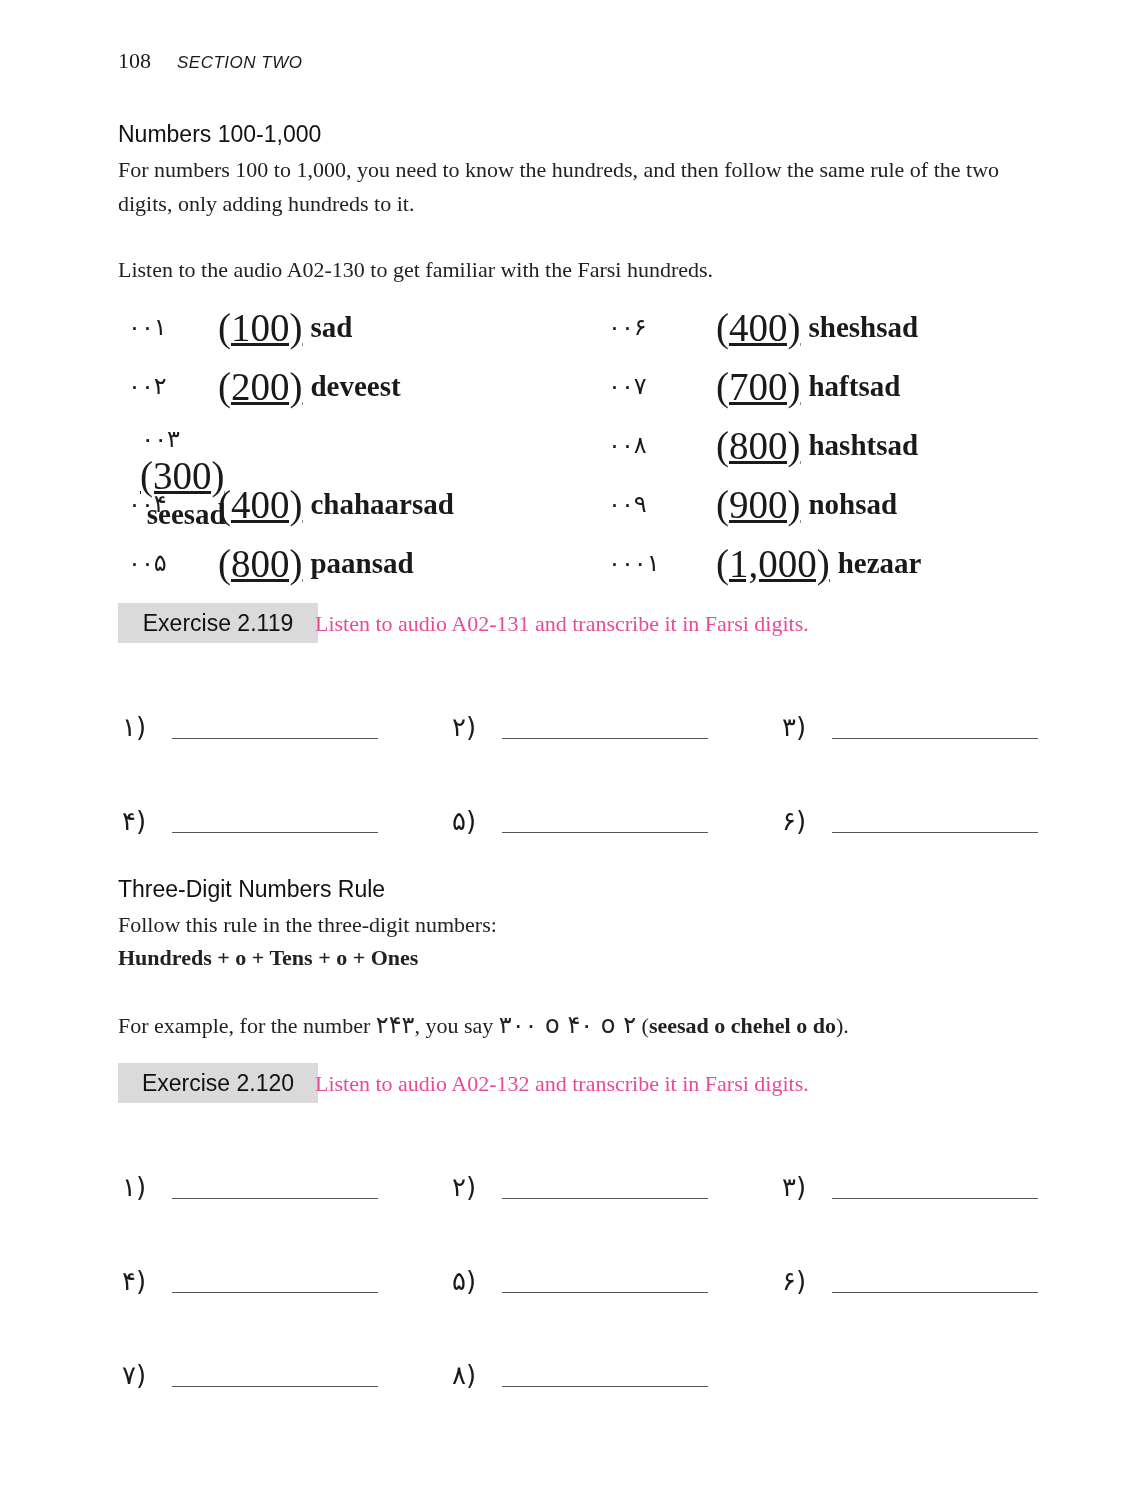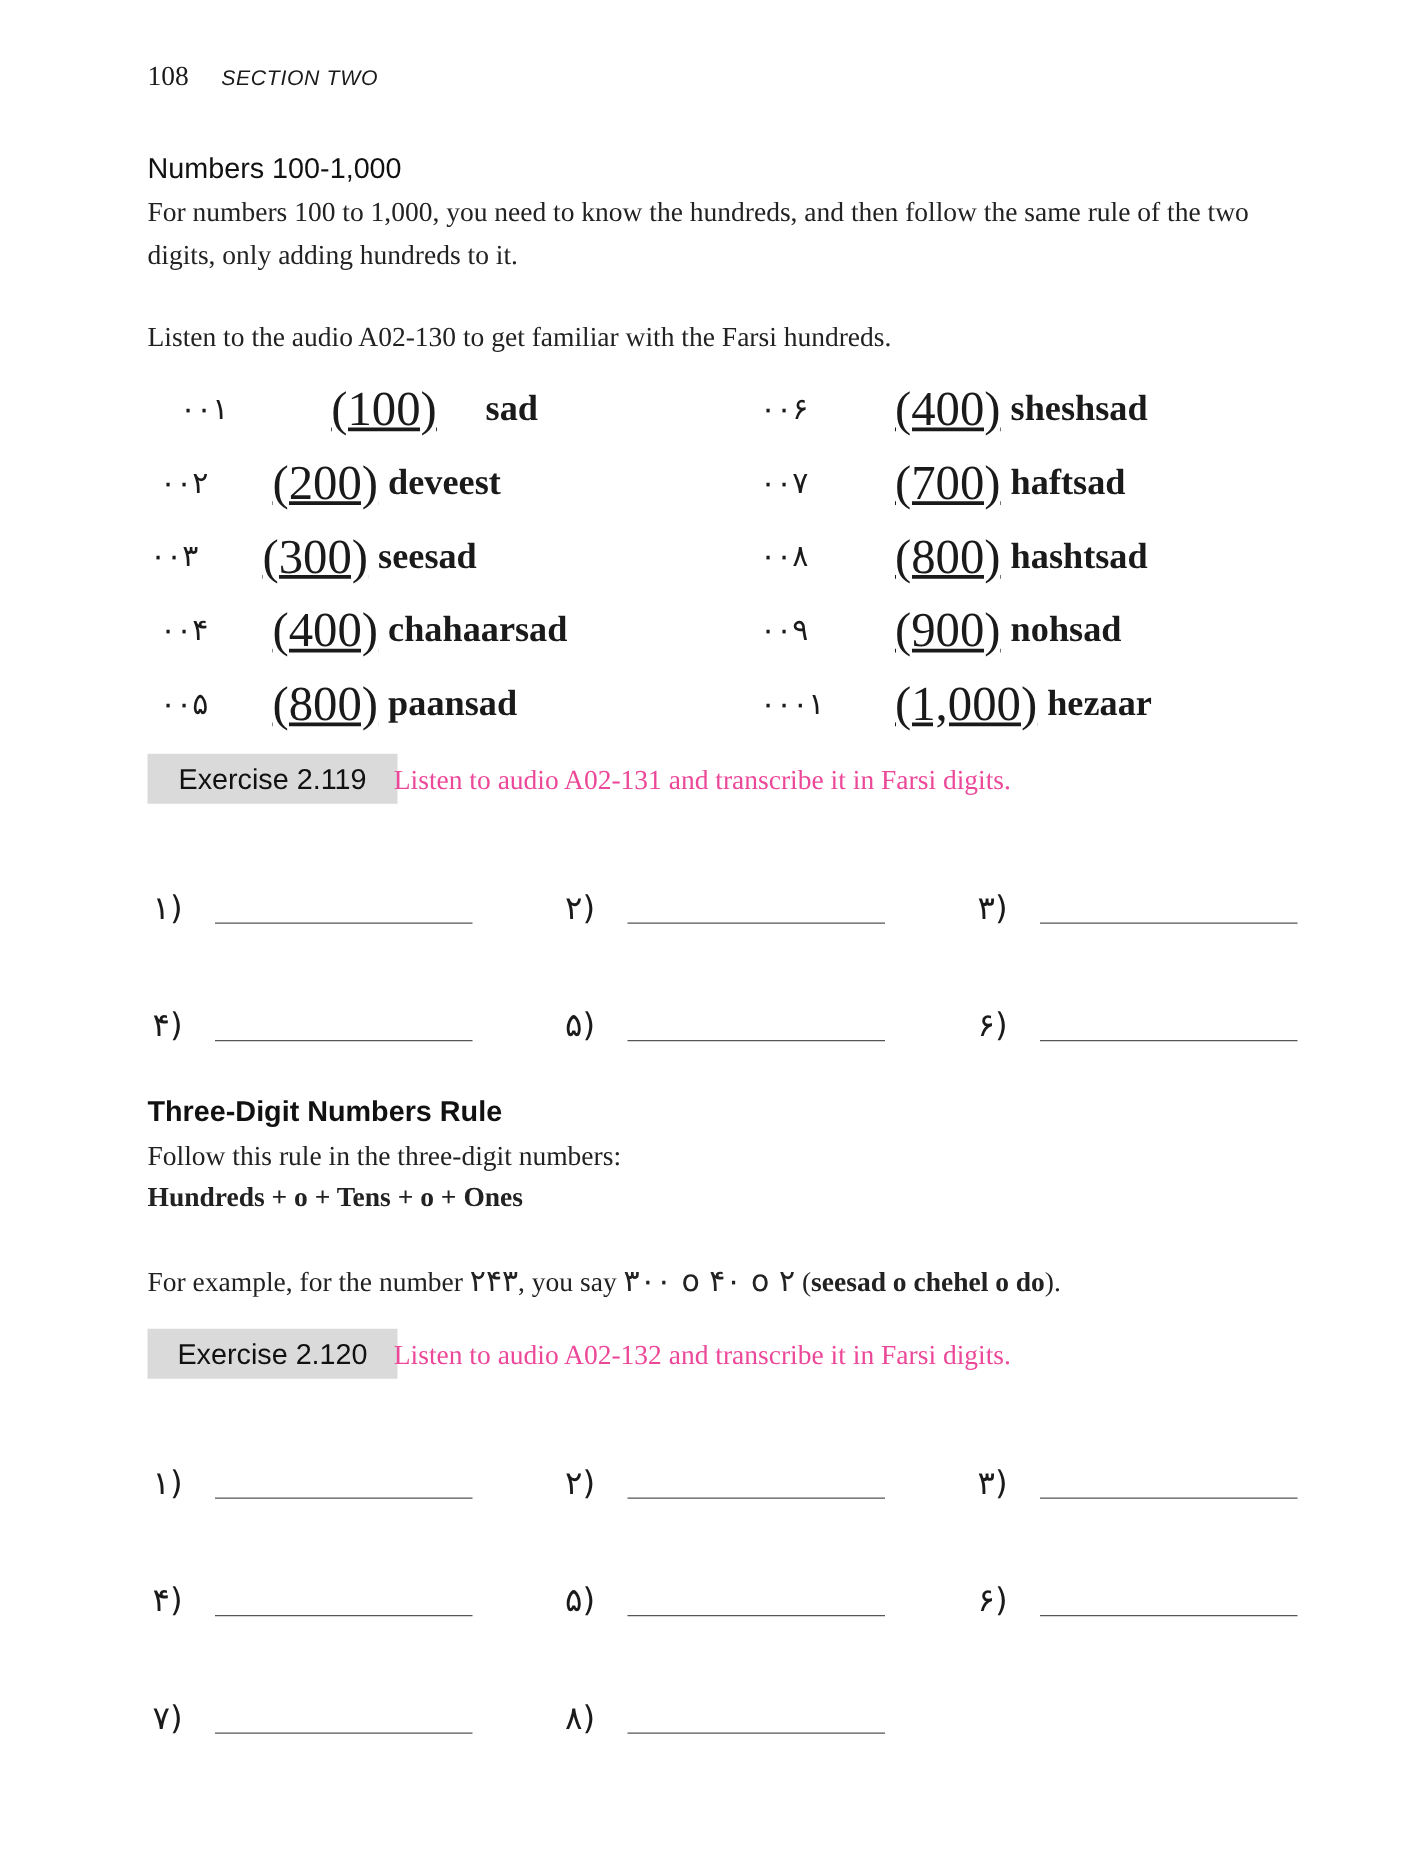--- a/index.html
+++ b/index.html
@@ -27,31 +27,31 @@
 <body>
 
 <div class="abs serif page-num">108</div>
 <div class="abs sans running-head">SECTION TWO</div>
 
 <div class="abs sans heading" style="top:121px;">Numbers 100-1,000</div>
 <div class="abs serif para" style="top:153px;">For numbers 100 to 1,000, you need to know the hundreds, and then follow the same rule of the two digits, only adding hundreds to it.</div>
 <div class="abs serif para" style="top:253px;">Listen to the audio A02-130 to get familiar with the Farsi hundreds.</div>
 
 <div class="numcol-left">
-  <div class="num-row serif" style="left:144px; top:307px;gap:31px;">
+  <div class="num-row serif" style="left:128px; top:307px;">
     <span class="farsi">۱۰۰</span>
     <span class="paren">(100)</span>
     <span class="word">sad</span>
   </div>
   <div class="num-row serif" style="left:128px; top:366px;">
     <span class="farsi">۲۰۰</span>
     <span class="paren">(200)</span>
     <span class="word">deveest</span>
   </div>
-  <div class="num-row serif" style="left:120px; top:425px;">
+  <div class="num-row serif" style="left:140px; top:425px;flex-direction:column;">
     <span class="farsi">۳۰۰</span>
     <span class="paren">(300)</span>
     <span class="word">seesad</span>
   </div>
   <div class="num-row serif" style="left:128px; top:484px;">
     <span class="farsi">۴۰۰</span>
     <span class="paren">(400)</span>
     <span class="word">chahaarsad</span>
   </div>
   <div class="num-row serif" style="left:128px; top:543px;">
@@ -112,21 +112,21 @@
   <div class="blank-item" style="left:448px; top:806px;">
     <span class="blank-label">۵)</span>
     <span class="blank-line"></span>
   </div>
   <div class="blank-item" style="left:778px; top:806px;">
     <span class="blank-label">۶)</span>
     <span class="blank-line"></span>
   </div>
 </div>
 
-<div class="abs sans heading" style="top:876px;font-weight:bold;">Three-Digit Numbers Rule</div>
+<div class="abs sans heading" style="top:876px;">Three-Digit Numbers Rule</div>
 <div class="abs serif para" style="top:908px;">Follow this rule in the three-digit numbers:</div>
 <div class="abs serif para bold" style="top:941px;">Hundreds + o + Tens + o + Ones</div>
 
 <div class="abs serif para" style="top:1008px;">
   <span>For example, for the number </span><span style="font-family:'DejaVu Sans',sans-serif; font-size:24px;">۲۴۳</span><span>, you say </span><span style="font-family:'DejaVu Sans',sans-serif; font-size:24px; direction:ltr; unicode-bidi:bidi-override;">۳۰۰ o ۴۰ o ۲</span><span> (</span><span class="bold">seesad o chehel o do</span><span>).</span>
 </div>
 
 <div class="abs sans badge" style="top:1063px;">Exercise 2.120</div>
 <div class="abs serif instr" style="top:1071px;">Listen to audio A02-132 and transcribe it in Farsi digits.</div>
 

